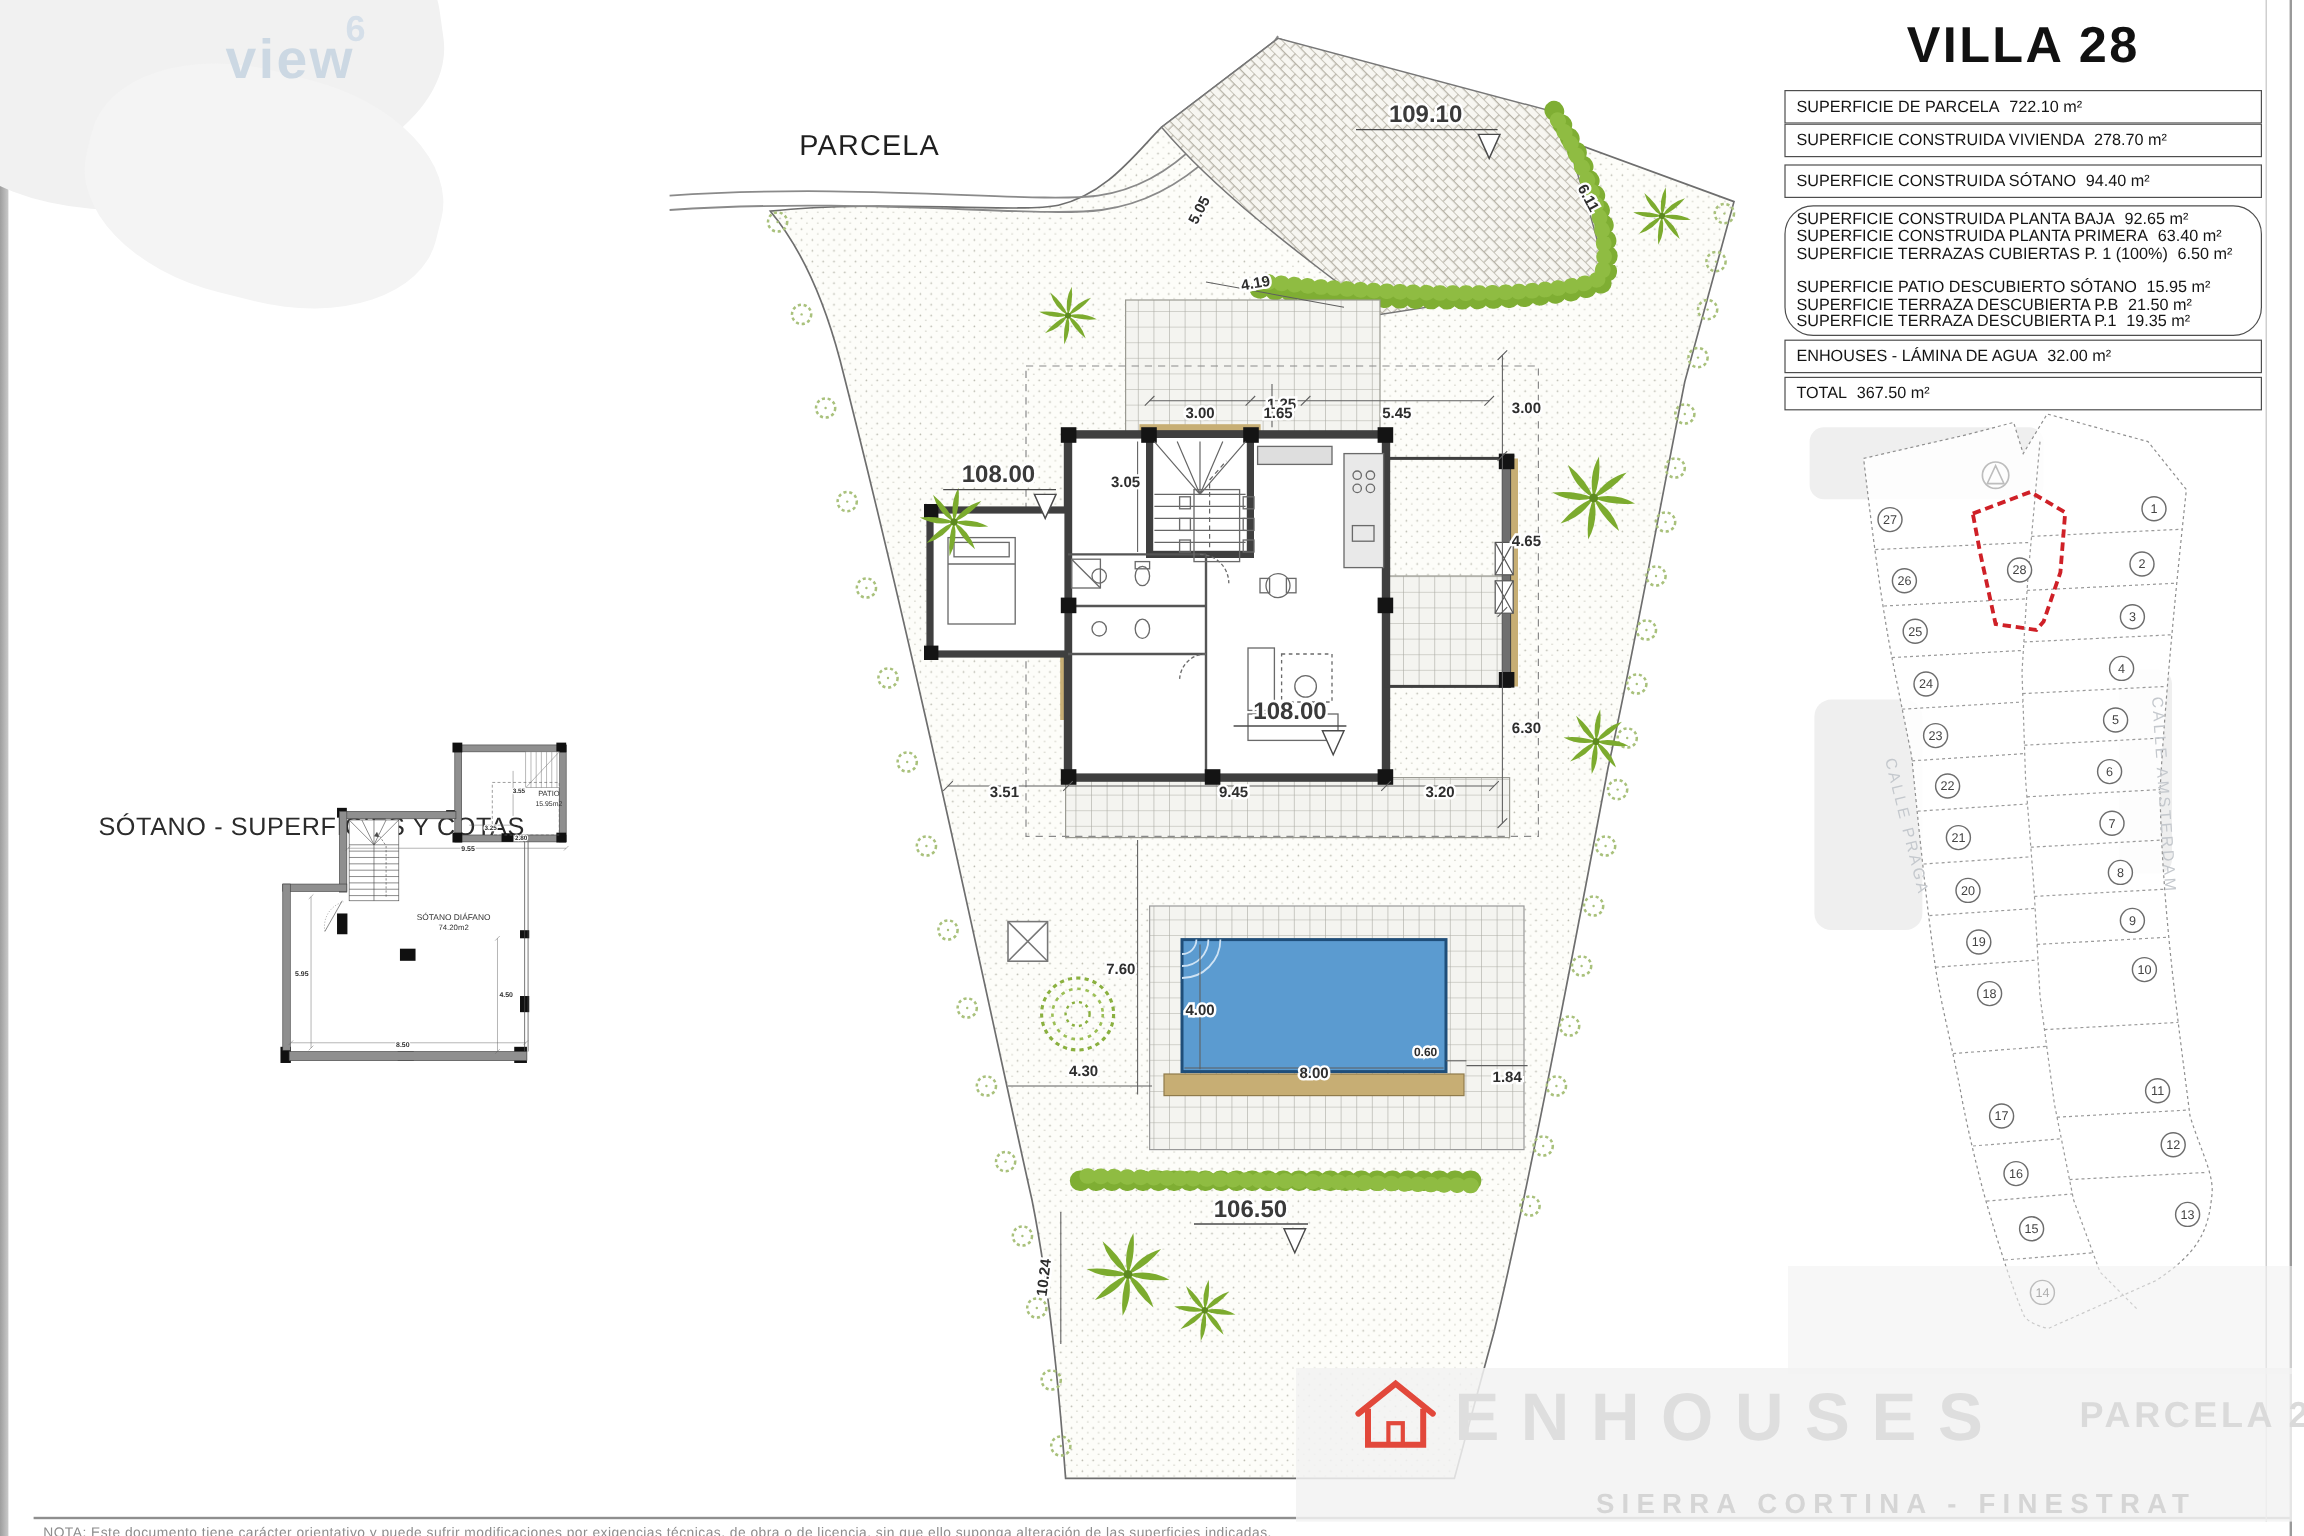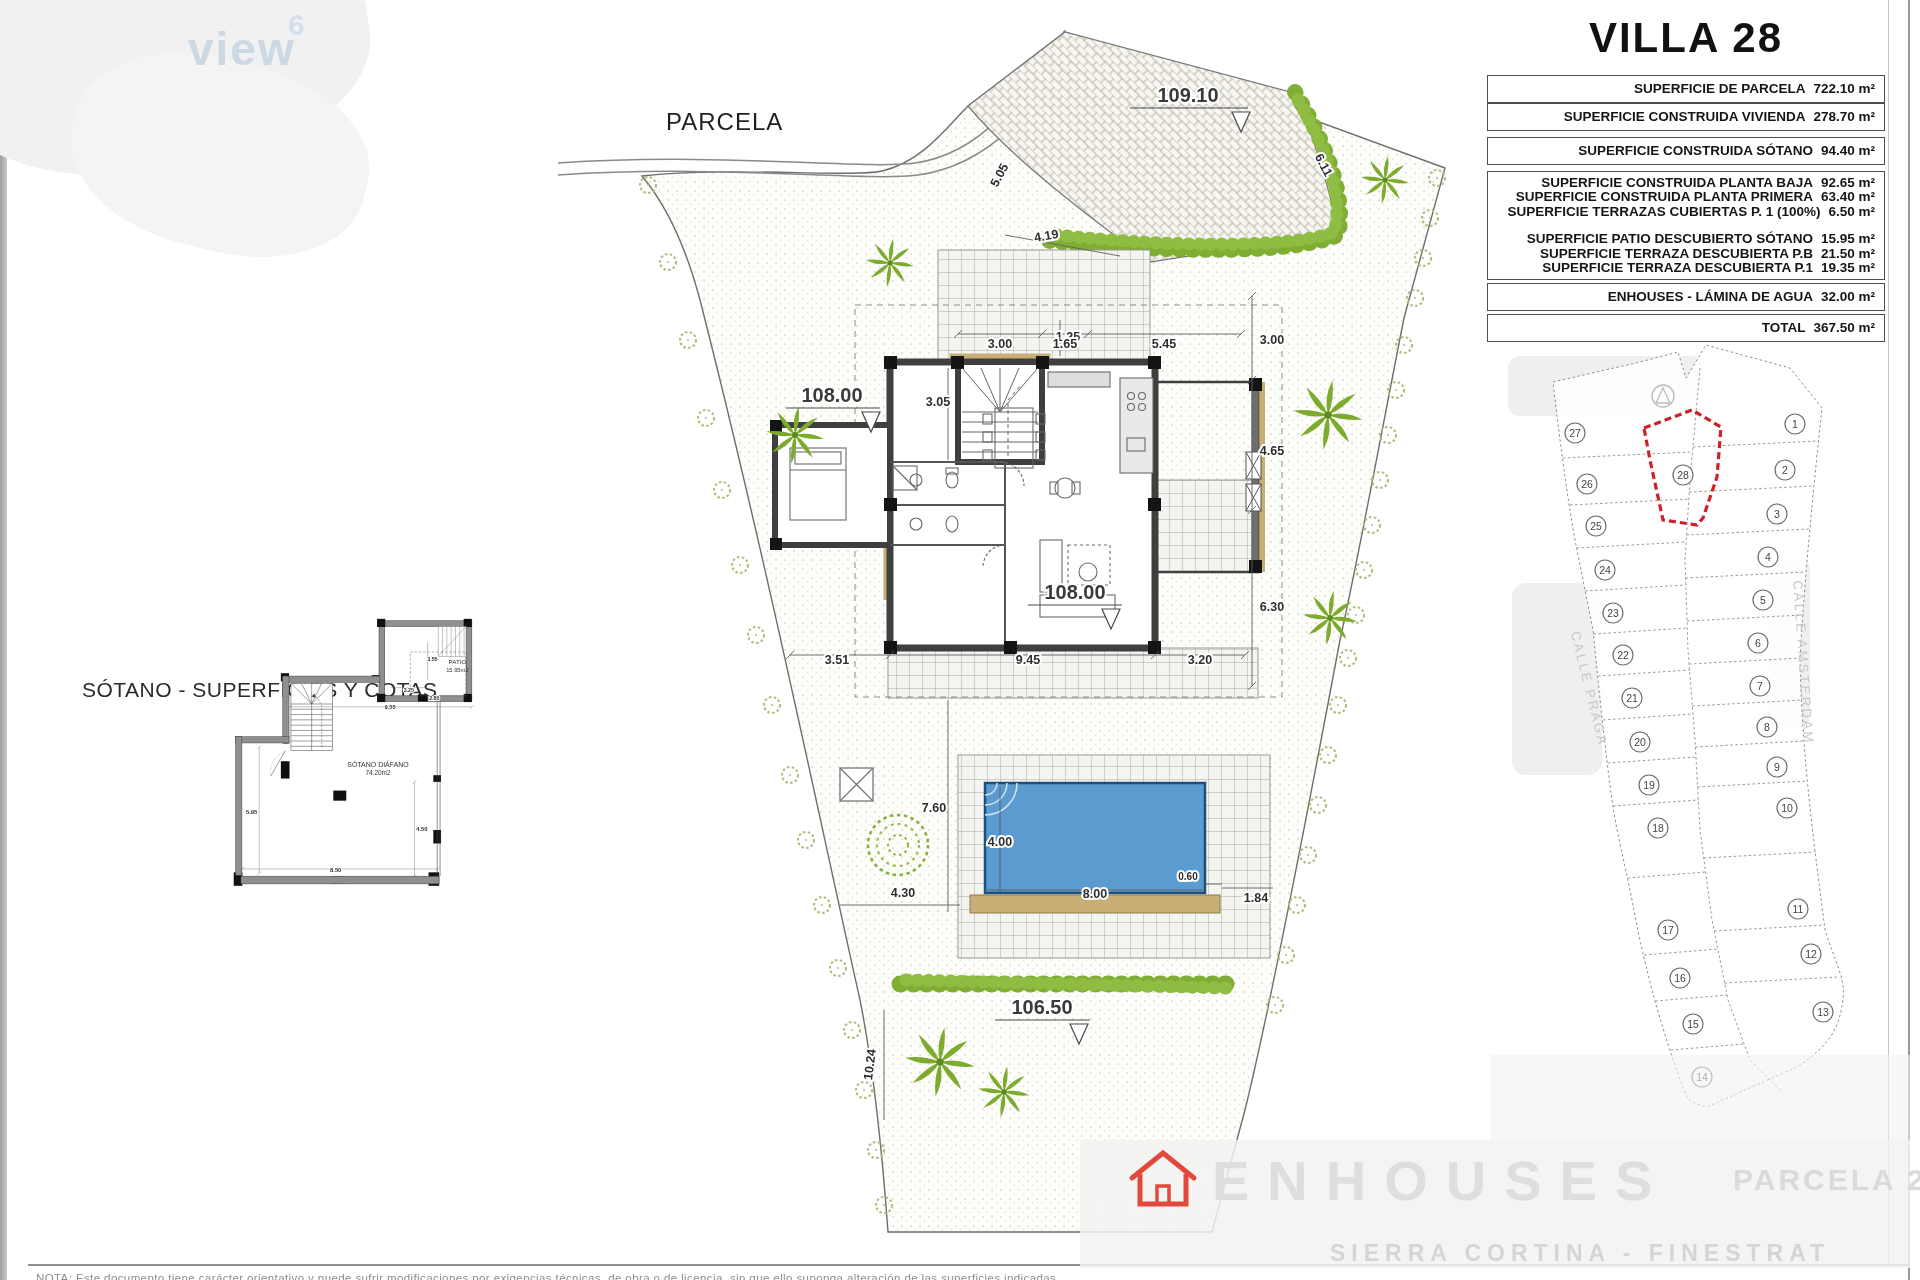--- a/index.html
+++ b/index.html
@@ -19,23 +19,23 @@
   .wm-brand{font-weight:bold;font-size:56px;letter-spacing:18px;color:#dedede;white-space:nowrap;}
   .wm-plot{font-weight:bold;font-size:30px;letter-spacing:3px;color:#dadada;white-space:nowrap;}
   .wm-loc{font-weight:bold;font-size:23px;letter-spacing:6px;color:#d5d5d5;white-space:nowrap;}
   
   .h-basement{left:82px;top:678px;font-size:21px;letter-spacing:.5px;color:#2b2b2b;}
   .h-parcela{left:666px;top:108px;font-size:24px;letter-spacing:1px;color:#1f1f1f;text-align:center;}
   .h-villa{left:1487px;top:14px;width:398px;text-align:center;font-size:42px;font-weight:bold;letter-spacing:2px;color:#111;}
   
   .tbl{left:1487px;top:75px;width:398px;font-size:13.5px;color:#151515;}
   .tgroup{border:1.5px solid #4e4e4e;background:#fff;box-sizing:border-box;}
-  .trow{display:flex;justify-content:flex-end;align-items:center;padding:0 9px;line-height:14.4px;font-weight:bold;}
+  .trow{display:flex;justify-content:flex-start;align-items:center;padding:0 9px;line-height:14.4px;}
   .tgroup.single .trow{line-height:26px;}
-  .tgroup.multi{padding:4px 0;}
+  .tgroup.multi{padding:4px 0;border-radius:24px;}
   .trow .val{white-space:nowrap;margin-left:8px;}
   .trow.spacer{height:13px;}
   .gap2{margin-top:6px;} .gap3{margin-top:3px;}
   
   .foot-note{left:36px;top:1272px;width:1850px;height:8px;overflow:hidden;font-size:11.5px;color:#8d8d8d;letter-spacing:.4px;white-space:nowrap;}
   svg text{font-family:"Liberation Sans", sans-serif;}
   .dimtxt{fill:#2e2e2e;font-weight:bold;paint-order:stroke;stroke:#ffffff;stroke-width:4px;}
   .elevtxt{fill:#3a3a3a;font-weight:bold;paint-order:stroke;stroke:#ffffff;stroke-width:4px;}
 </style>
 </head>

